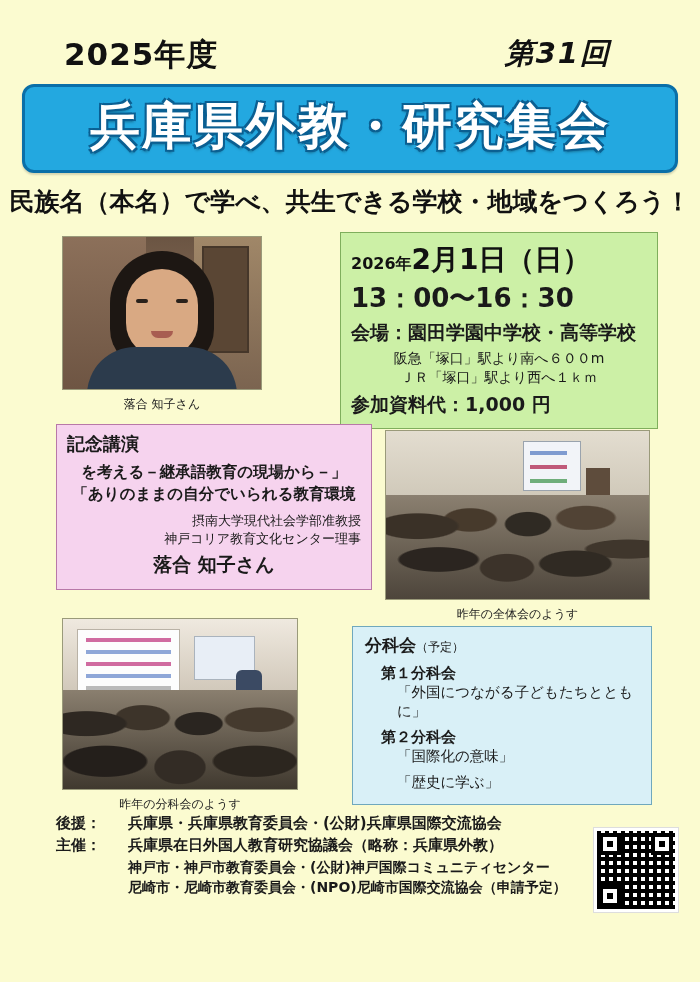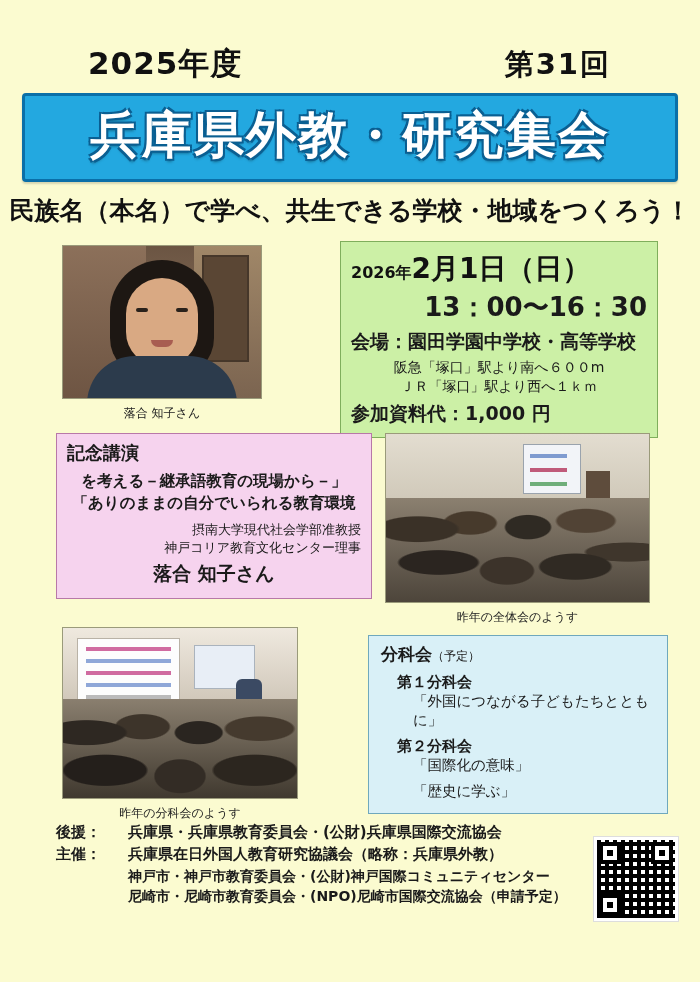--- a/index.html
+++ b/index.html
@@ -10,44 +10,44 @@
     background: #fbfbd0;
     font-family: "DejaVu Sans", "Liberation Sans", sans-serif;
     color: #1a1a1a;
     position: relative;
     overflow: hidden;
   }
 
   
   .top-row {
     display: flex;
-    align-items: flex-end;
+    align-items: flex-start;
     justify-content: space-between;
-    padding: 34px 34px 0 88px;
-    margin-top: 9px;
+    padding: 34px 34px 0 64px;
   }
   .year {
     font-size: 31px;
     font-weight: bold;
     letter-spacing: 1px;
     color: #111;
   }
   .edition {
     font-size: 29px;
     font-weight: bold;
     letter-spacing: 2px;
     color: #111;
     padding-right: 55px;
+    font-style: italic;
   }
 
   .title-banner {
     margin: 8px 22px 0 22px;
     background: #23a8e0;
     border: 3px solid #0a6fa8;
-    border-radius: 4px;
+    border-radius: 12px;
     text-align: center;
     padding: 6px 0 10px 0;
     box-shadow: 0 2px 2px rgba(0,0,0,0.15);
   }
   .title-banner .t {
     font-size: 50px;
     font-weight: bold;
     color: #ffffff;
     letter-spacing: 2px;
     text-shadow:
@@ -144,21 +144,21 @@
     font-size: 28px;
     font-weight: bold;
     color: #111;
     letter-spacing: 0px;
     white-space: nowrap;
   }
   .green-box .line-date .small { font-size: 16px; font-weight: bold; }
   .green-box .line-time {
     font-size: 26px;
     font-weight: bold;
-    text-align: right;
+    text-align: left;
     margin-top: 2px;
   }
   .green-box .line-venue {
     font-size: 19px;
     font-weight: bold;
     margin-top: 4px;
     white-space: nowrap;
   }
   .green-box .line-access {
     font-size: 14px;
@@ -203,21 +203,21 @@
     font-size: 19px;
     font-weight: bold;
     text-align: center;
     margin-top: 4px;
   }
 
   
   .plenary-block {
     position: absolute;
     left: 385px;
-    top: 196px;
+    top: 202px;
     width: 265px;
     text-align: center;
     font-family: Liberation Mono, monospace;
   }
   .photo-hall {
     width: 265px;
     height: 170px;
     border: 1px solid #9a9a7a;
     position: relative;
     overflow: hidden;
@@ -296,21 +296,21 @@
       radial-gradient(ellipse at 84% 30%, #453a2e 0 12%, rgba(0,0,0,0) 13%),
       radial-gradient(ellipse at 18% 72%, #241f1b 0 15%, rgba(0,0,0,0) 16%),
       radial-gradient(ellipse at 50% 78%, #332c25 0 15%, rgba(0,0,0,0) 16%),
       radial-gradient(ellipse at 82% 72%, #2c261f 0 15%, rgba(0,0,0,0) 16%),
       linear-gradient(180deg,#8a7f6f,#40392f);
   }
 
   
   .blue-box {
     position: absolute;
-    left: 368px;
+    left: 352px;
     top: 398px;
     width: 300px;
     background: #d9f0f7;
     border: 1px solid #6fa8bd;
     padding: 7px 12px 12px 12px;
   }
   .blue-box .head {
     font-size: 17px;
     font-weight: bold;
   }

